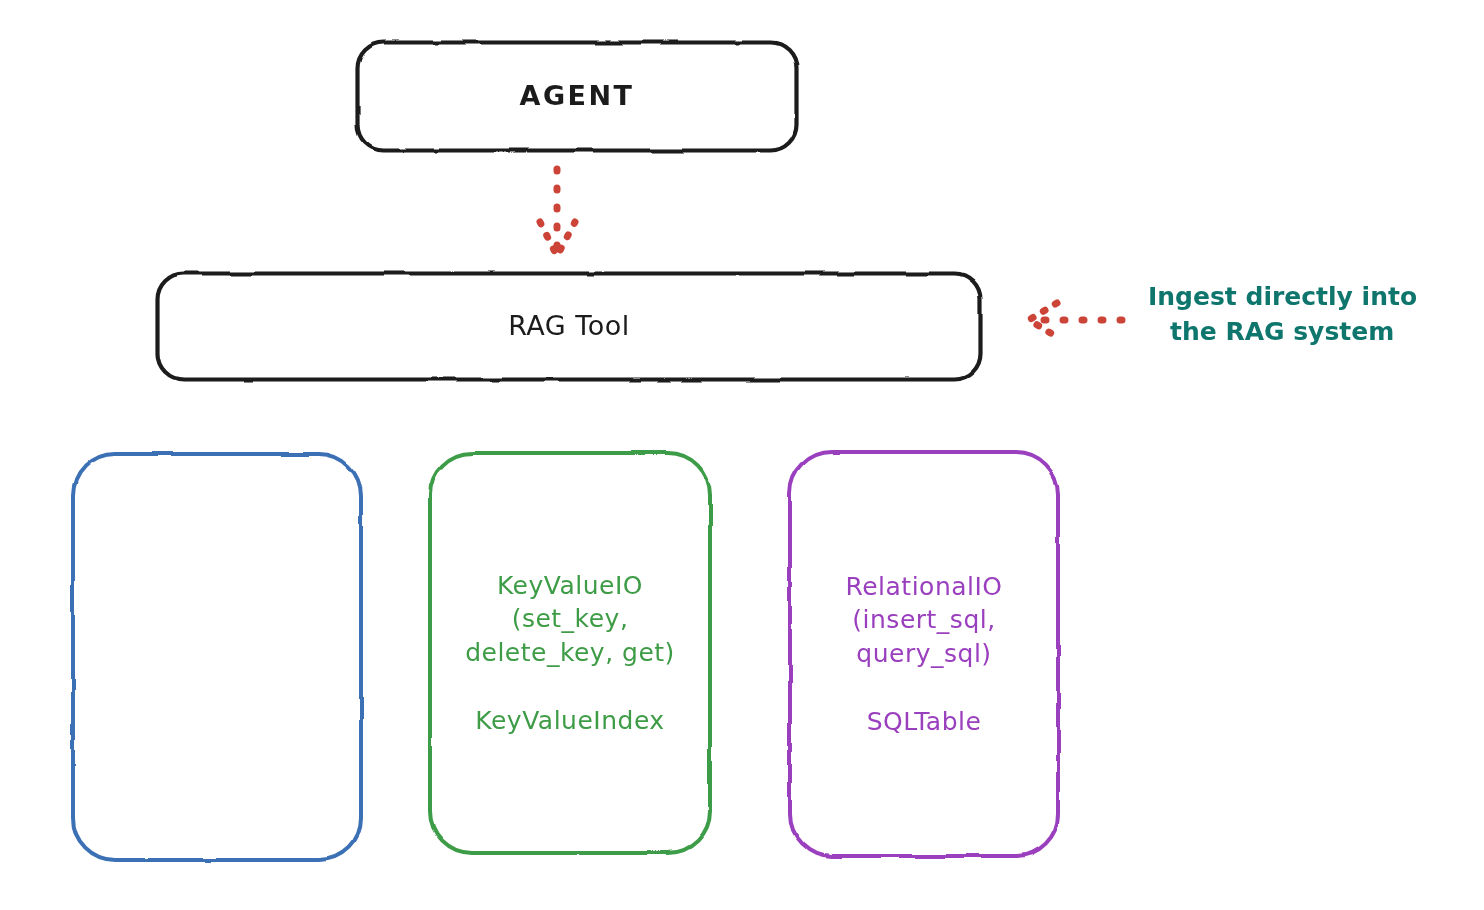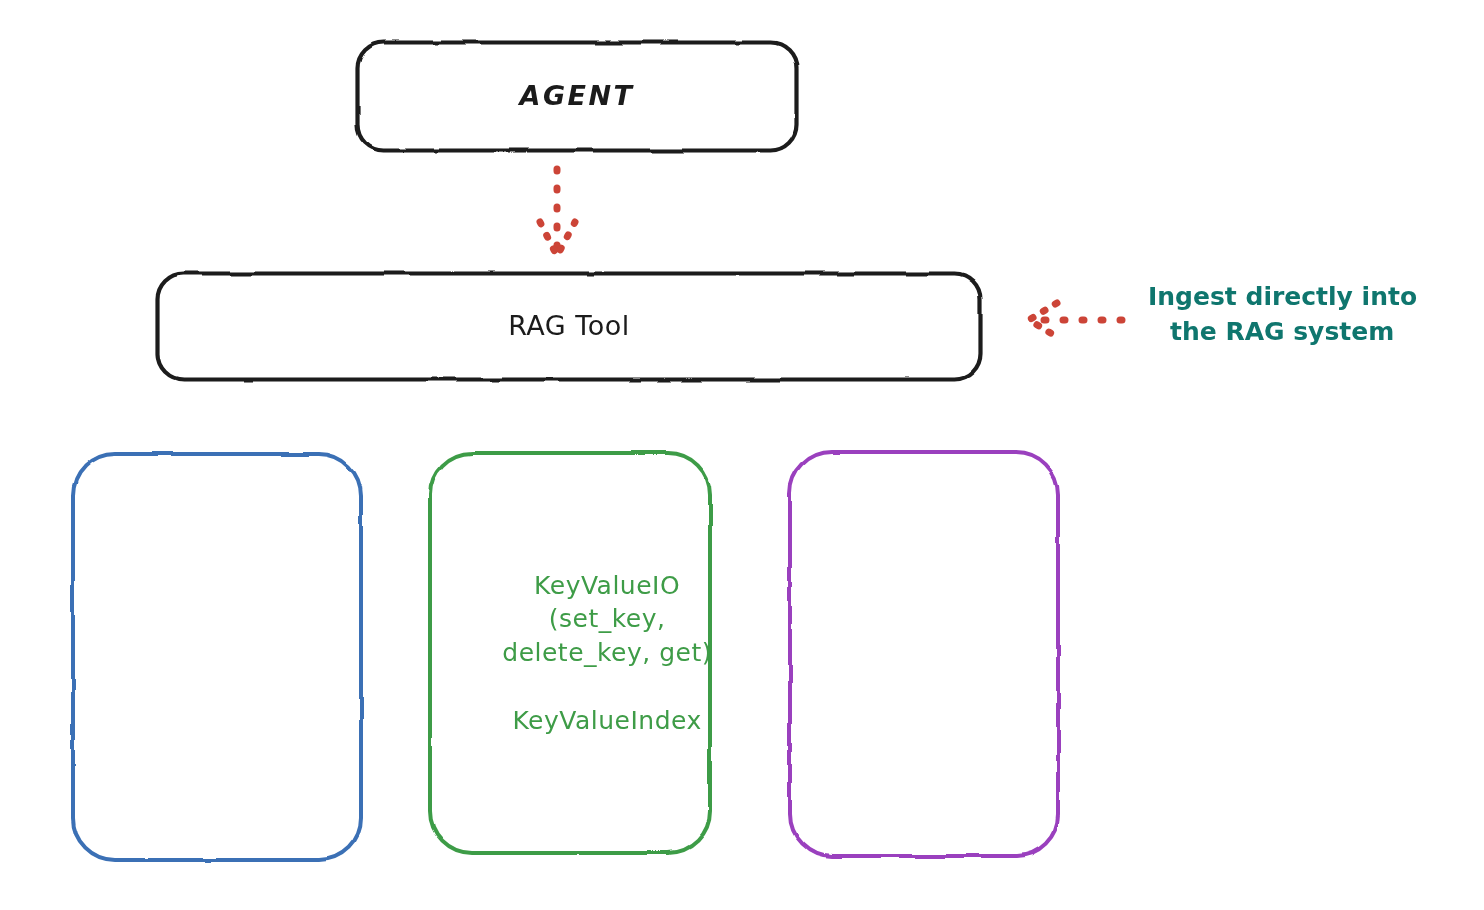--- a/index.html
+++ b/index.html
@@ -45,21 +45,20 @@
   }
 
   
   #agent-node {
     left: 356px; top: 41px;
     width: 442px; height: 111px;
   }
   #agent-node .node-label {
     font-size: 27px;
     font-weight: 600;
-    font-style: italic;
     letter-spacing: 2.5px;
     color: #1b1b1b;
   }
 
   
   #rag-tool-node {
     left: 156px; top: 272px;
     width: 826px; height: 109px; border-radius: 16px;
   }
   #rag-tool-node .node-label {
@@ -68,21 +67,21 @@
     color: #1b1b1b;
   }
 
   
   #vectorio-node {
     left: 71px; top: 452px;
     width: 292px; height: 410px;
   }
   #keyvalueio-node {
     left: 428px; top: 451px;
-    width: 284px; height: 404px; justify-content: flex-end;
+    width: 284px; height: 404px;
   }
   #relationalio-node {
     left: 788px; top: 450px;
     width: 272px; height: 408px;
   }
   #vectorio-node .node-label,
   #keyvalueio-node .node-label,
   #relationalio-node .node-label {
     font-size: 25px;
     font-weight: 500;
@@ -170,19 +169,26 @@
 
 
   <div class="node" id="keyvalueio-node">
     <span class="node-label">KeyValueIO
 (set_key,
 delete_key, get)
 
 KeyValueIndex</span>
   </div>
 
+  <div class="node" id="relationalio-node">
+    <span class="node-label">RelationalIO
+(insert_sql,
+query_sql)
+
+SQLTable</span>
+  </div>
 
   <div id="ingest-annotation">
     <div class="ann-line">Ingest directly into</div>
     <div class="ann-line second">the RAG system</div>
   </div>
 
 </div>
 
 </body></html>

